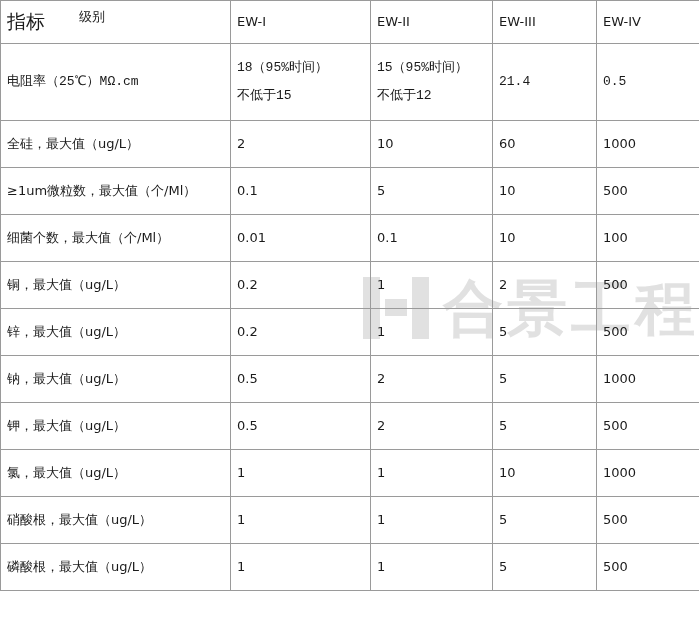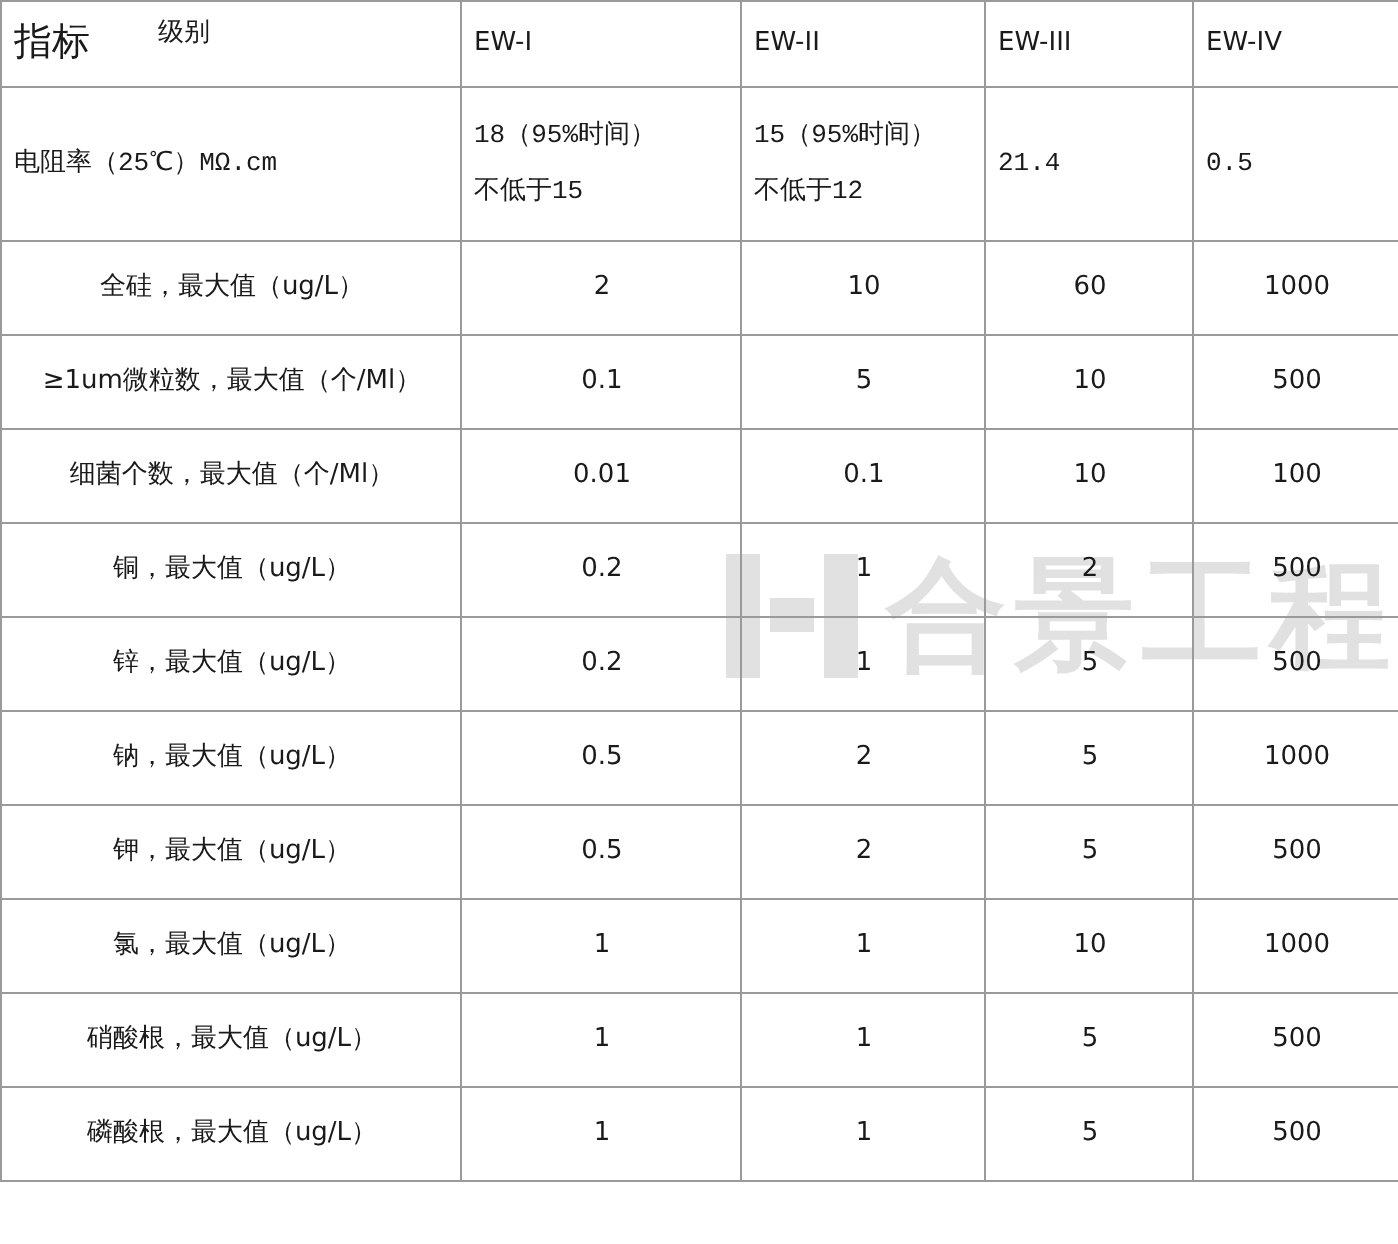--- a/index.html
+++ b/index.html
@@ -41,21 +41,20 @@
     vertical-align: middle;
     line-height: 1.45;
     background: transparent;
     word-break: break-all;
   }
   .hdr-row td {
     height: 34px;
   }
   .row-normal td {
     height: 38px;
-    text-align: center;
   }
   .row-tall td {
     height: 68px;
     vertical-align: middle;
     font-family: Liberation Mono, monospace;
   }
   .hdr-first {
     position: relative;
     padding: 0 !important;
     height: 34px;

